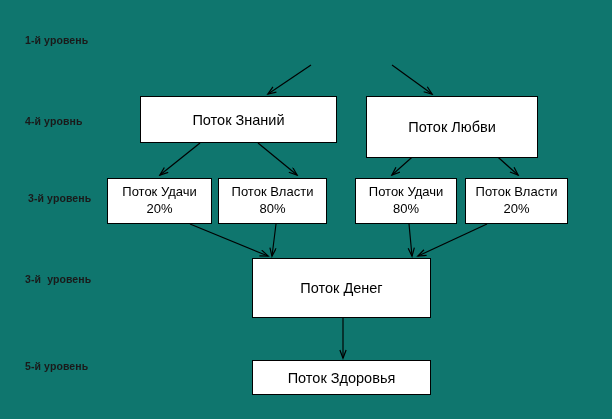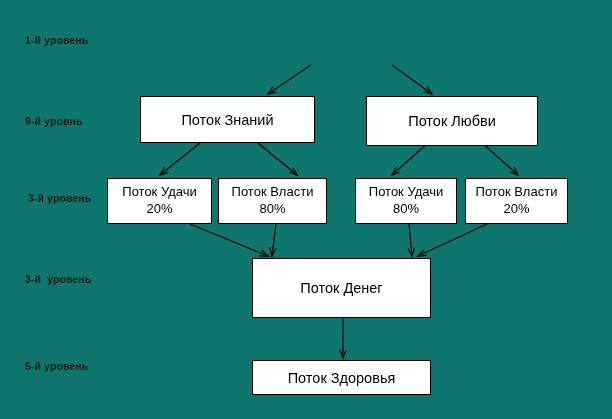--- a/index.html
+++ b/index.html
@@ -84,31 +84,31 @@
         <line x1="482" y1="143" x2="518" y2="175" marker-end="url(#ah)"></line>
         <line x1="190" y1="224" x2="268" y2="256" marker-end="url(#ah)"></line>
         <line x1="276" y1="224" x2="272" y2="256" marker-end="url(#ah)"></line>
         <line x1="409" y1="224" x2="412" y2="256" marker-end="url(#ah)"></line>
         <line x1="487" y1="224" x2="418" y2="256" marker-end="url(#ah)"></line>
         <line x1="343" y1="305" x2="343" y2="358" marker-end="url(#ah)" marker-start="url(#ah-start)"></line>
       </g>
   </svg>
 
   <div class="lvl-label" style="left:25px; top:34px;">1-й уровень</div>
-  <div class="lvl-label" style="left:25px; top:115px;">9-й уровнь</div>
+  <div class="lvl-label" style="left:25px; top:115px;">4-й уровнь</div>
   <div class="lvl-label" style="left:28px; top:192px;">3-й уровень</div>
   <div class="lvl-label" style="left:25px; top:273px;">3-й  уровень</div>
   <div class="lvl-label" style="left:25px; top:360px;">5-й уровень</div>
 
 
-  <div class="node big" style="left:140px; top:96px; width:175px; height:47px;">
+  <div class="node big" style="left:140px; top:96px; width:197px; height:47px;">
     <span class="title">Поток Знаний</span>
   </div>
 
-  <div class="node big" style="left:366px; top:96px; width:172px; height:50px;">
+  <div class="node big" style="left:366px; top:96px; width:172px; height:62px;">
     <span class="title">Поток Любви</span>
   </div>
 
   <div class="node small" style="left:107px; top:178px; width:105px; height:46px;">
     <span class="title">Поток Удачи</span>
     <span class="sub">20%</span>
   </div>
 
   <div class="node small" style="left:218px; top:178px; width:109px; height:46px;">
     <span class="title">Поток Власти</span>

